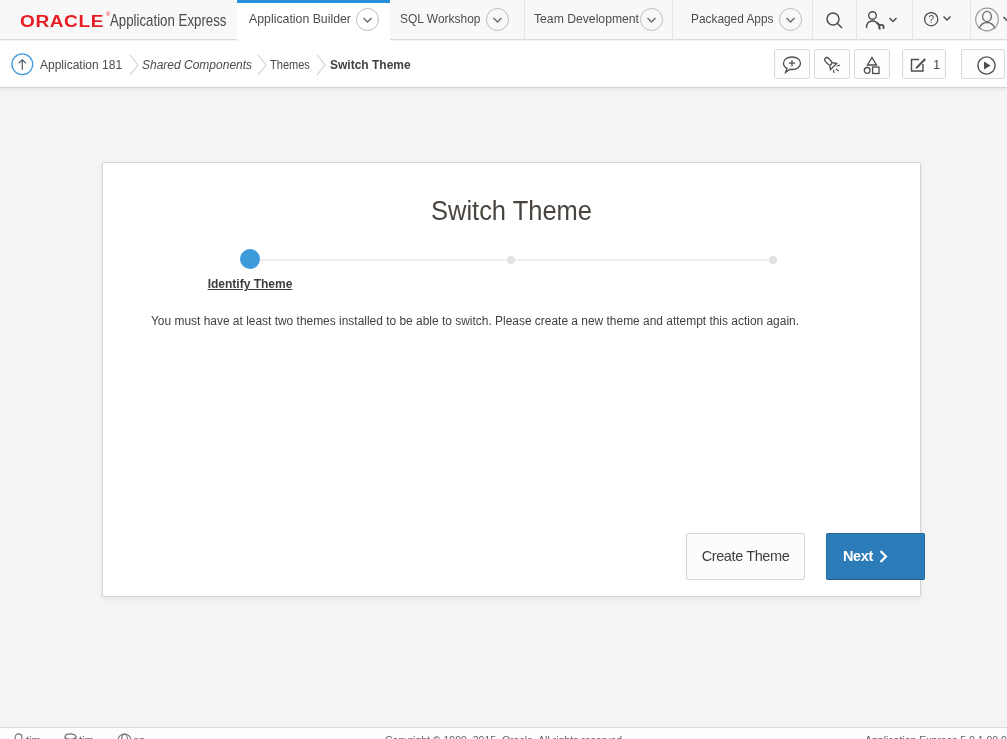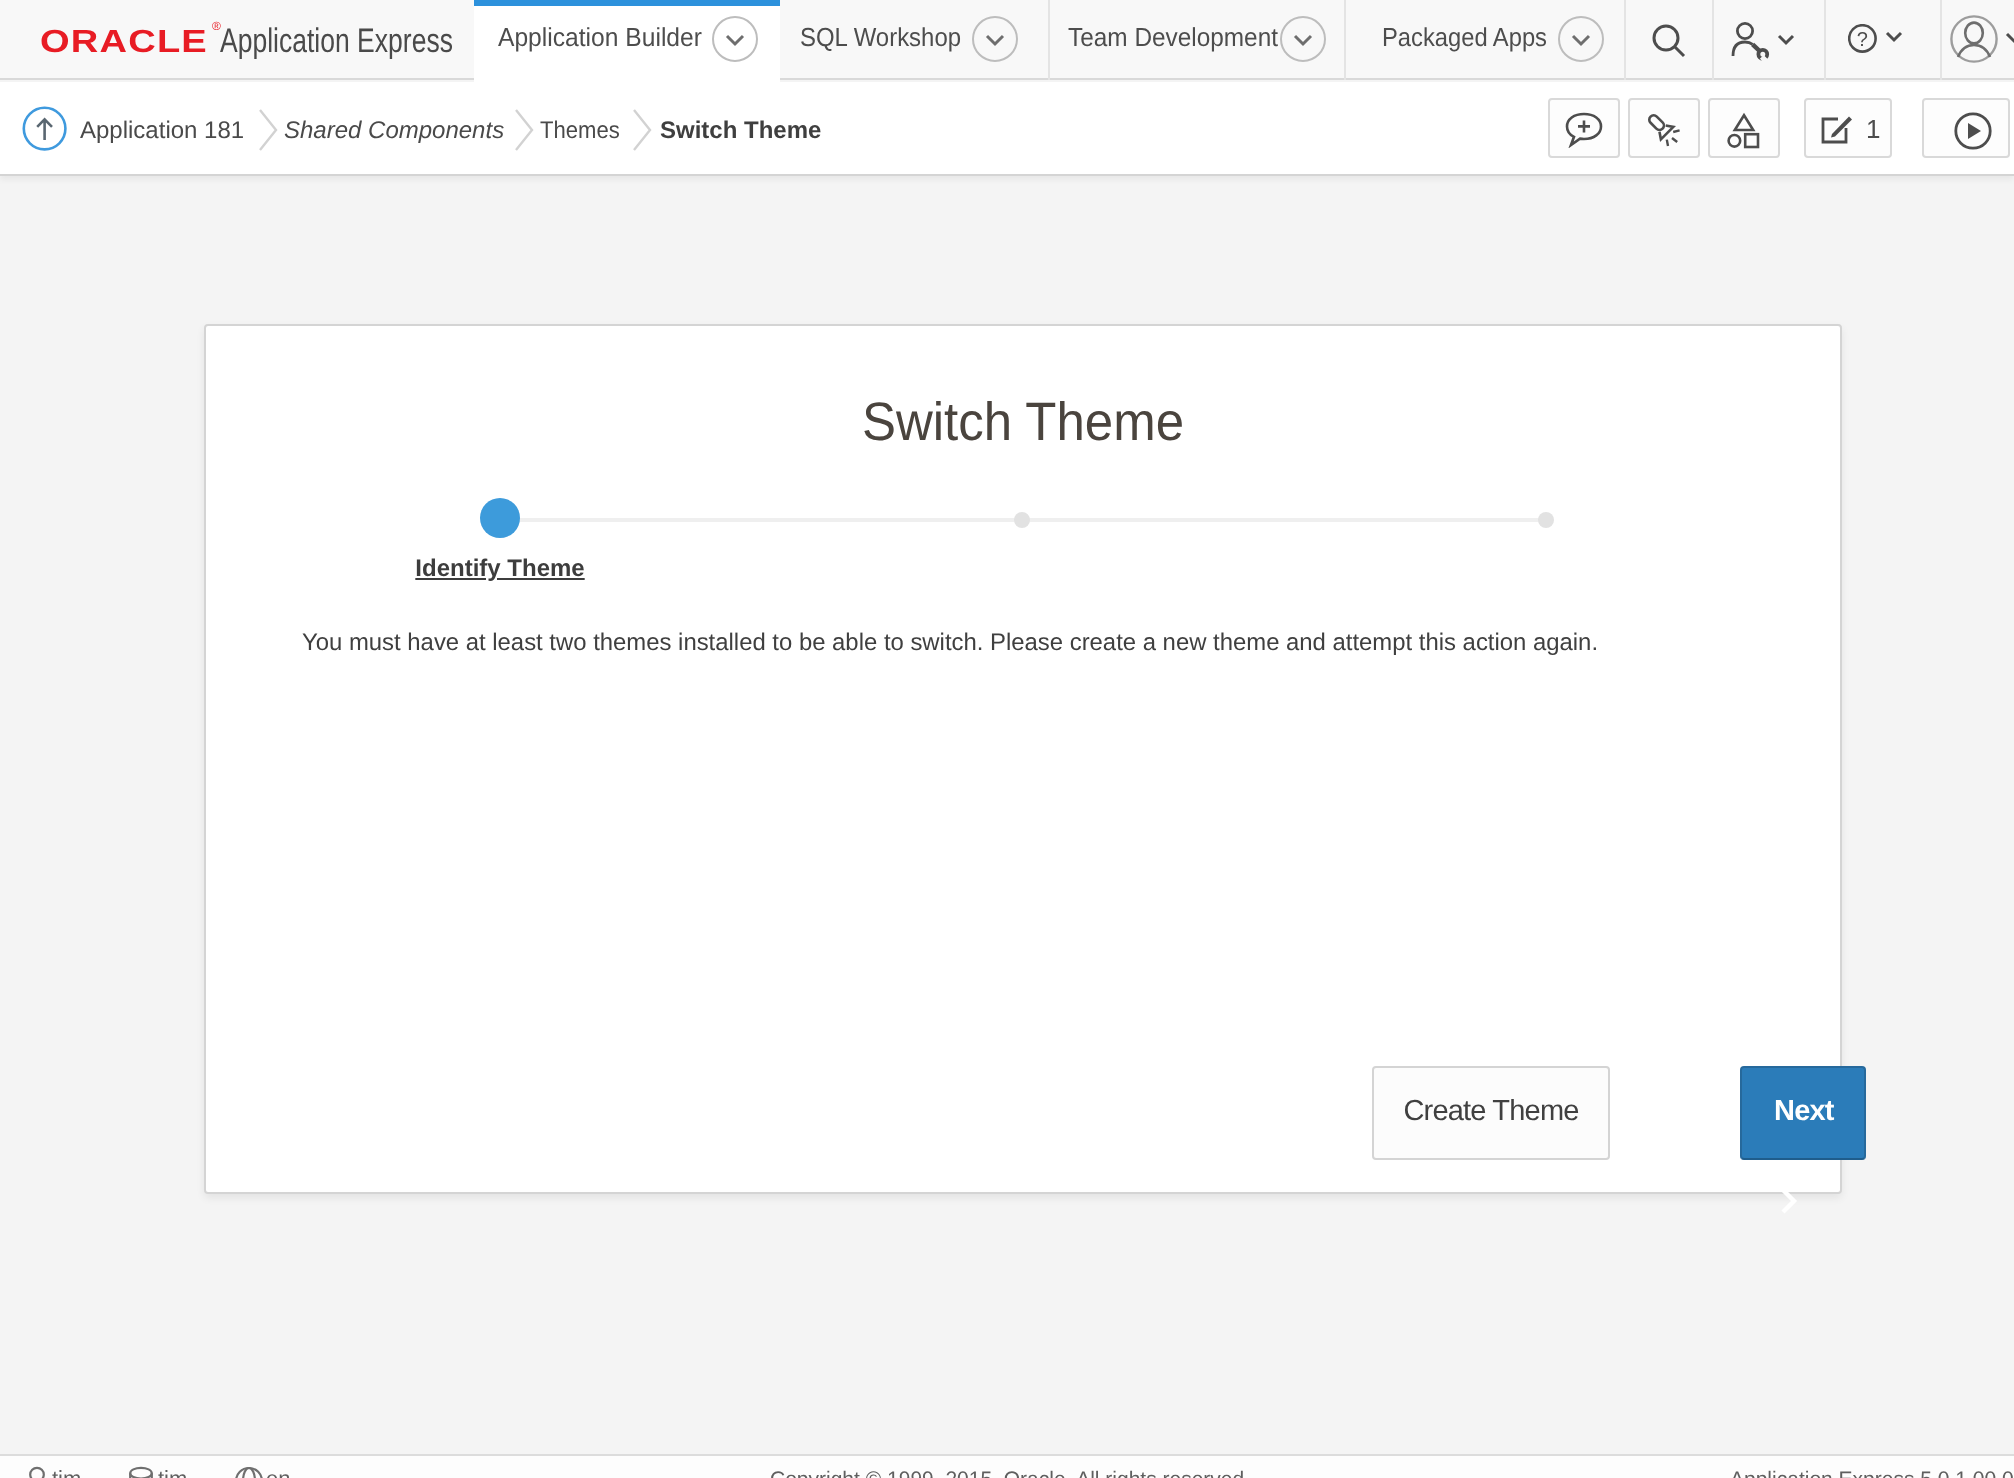--- a/index.html
+++ b/index.html
@@ -160,21 +160,21 @@
 <div id="card" class="abs">
   <span class="fitc abs" id="cardtitle-in" style="left:0; top:33px; width:817px; text-align:center; font-size:27px; color:#4a443e; transform:scaleX(0.944);">Switch Theme</span>
   <div id="trainline"></div>
   <div class="dot" style="left:137px; top:86px; width:20px; height:20px; background:#3d9bdb;"></div>
   <div class="dot" style="left:404px; top:93px; width:8px; height:8px; background:#e2e2e2;"></div>
   <div class="dot" style="left:666px; top:93px; width:8px; height:8px; background:#e2e2e2;"></div>
   <span class="fitc abs" id="steplabel" style="left:47px; top:114px; width:200px; text-align:center; font-size:12px; font-weight:bold; color:#3d3d3d;">Identify Theme</span>
   <span class="fit abs" id="msg" style="left:48px; top:151px; font-size:12px; transform:scaleX(0.995); color:#3f3f3f;">You must have at least two themes installed to be able to switch. Please create a new theme and attempt this action again.</span>
 
   <div class="btn" id="btncreate" style="left:583px; width:119px;">Create Theme</div>
-  <div class="btn" id="btnnext" style="left:723px; width:63px; background:#2b7cb9; border-color:#26699c; border-bottom-color:#1f5d8c; color:#fff; font-weight:bold; text-align:left; padding-left:16px;margin-left:44px;">Next
+  <div class="btn" id="btnnext" style="left:723px; width:99px; background:#2b7cb9; border-color:#26699c; border-bottom-color:#1f5d8c; color:#fff; font-weight:bold; text-align:left; padding-left:16px;">Next
     <svg style="vertical-align:-2px; margin-left:3px;" width="9" height="13" viewBox="0 0 9 13">
         <path d="M1.5 1 L7 6.5 L1.5 12" fill="none" stroke="#fff" stroke-width="2.2"></path>
       </svg>
   </div>
 </div>
 
 <div id="footer" class="abs">
   <svg class="abs" style="left:12px; top:5px;" width="13" height="13" viewBox="0 0 13 13">
       <circle cx="6.5" cy="4.3" r="3.4" fill="none" stroke="#6f6f6f" stroke-width="1.1"></circle>
       <path d="M1 12 C2 8.8 4.2 8 6.5 8 C8.8 8 11 8.8 12 12" fill="none" stroke="#6f6f6f" stroke-width="1.1"></path>

